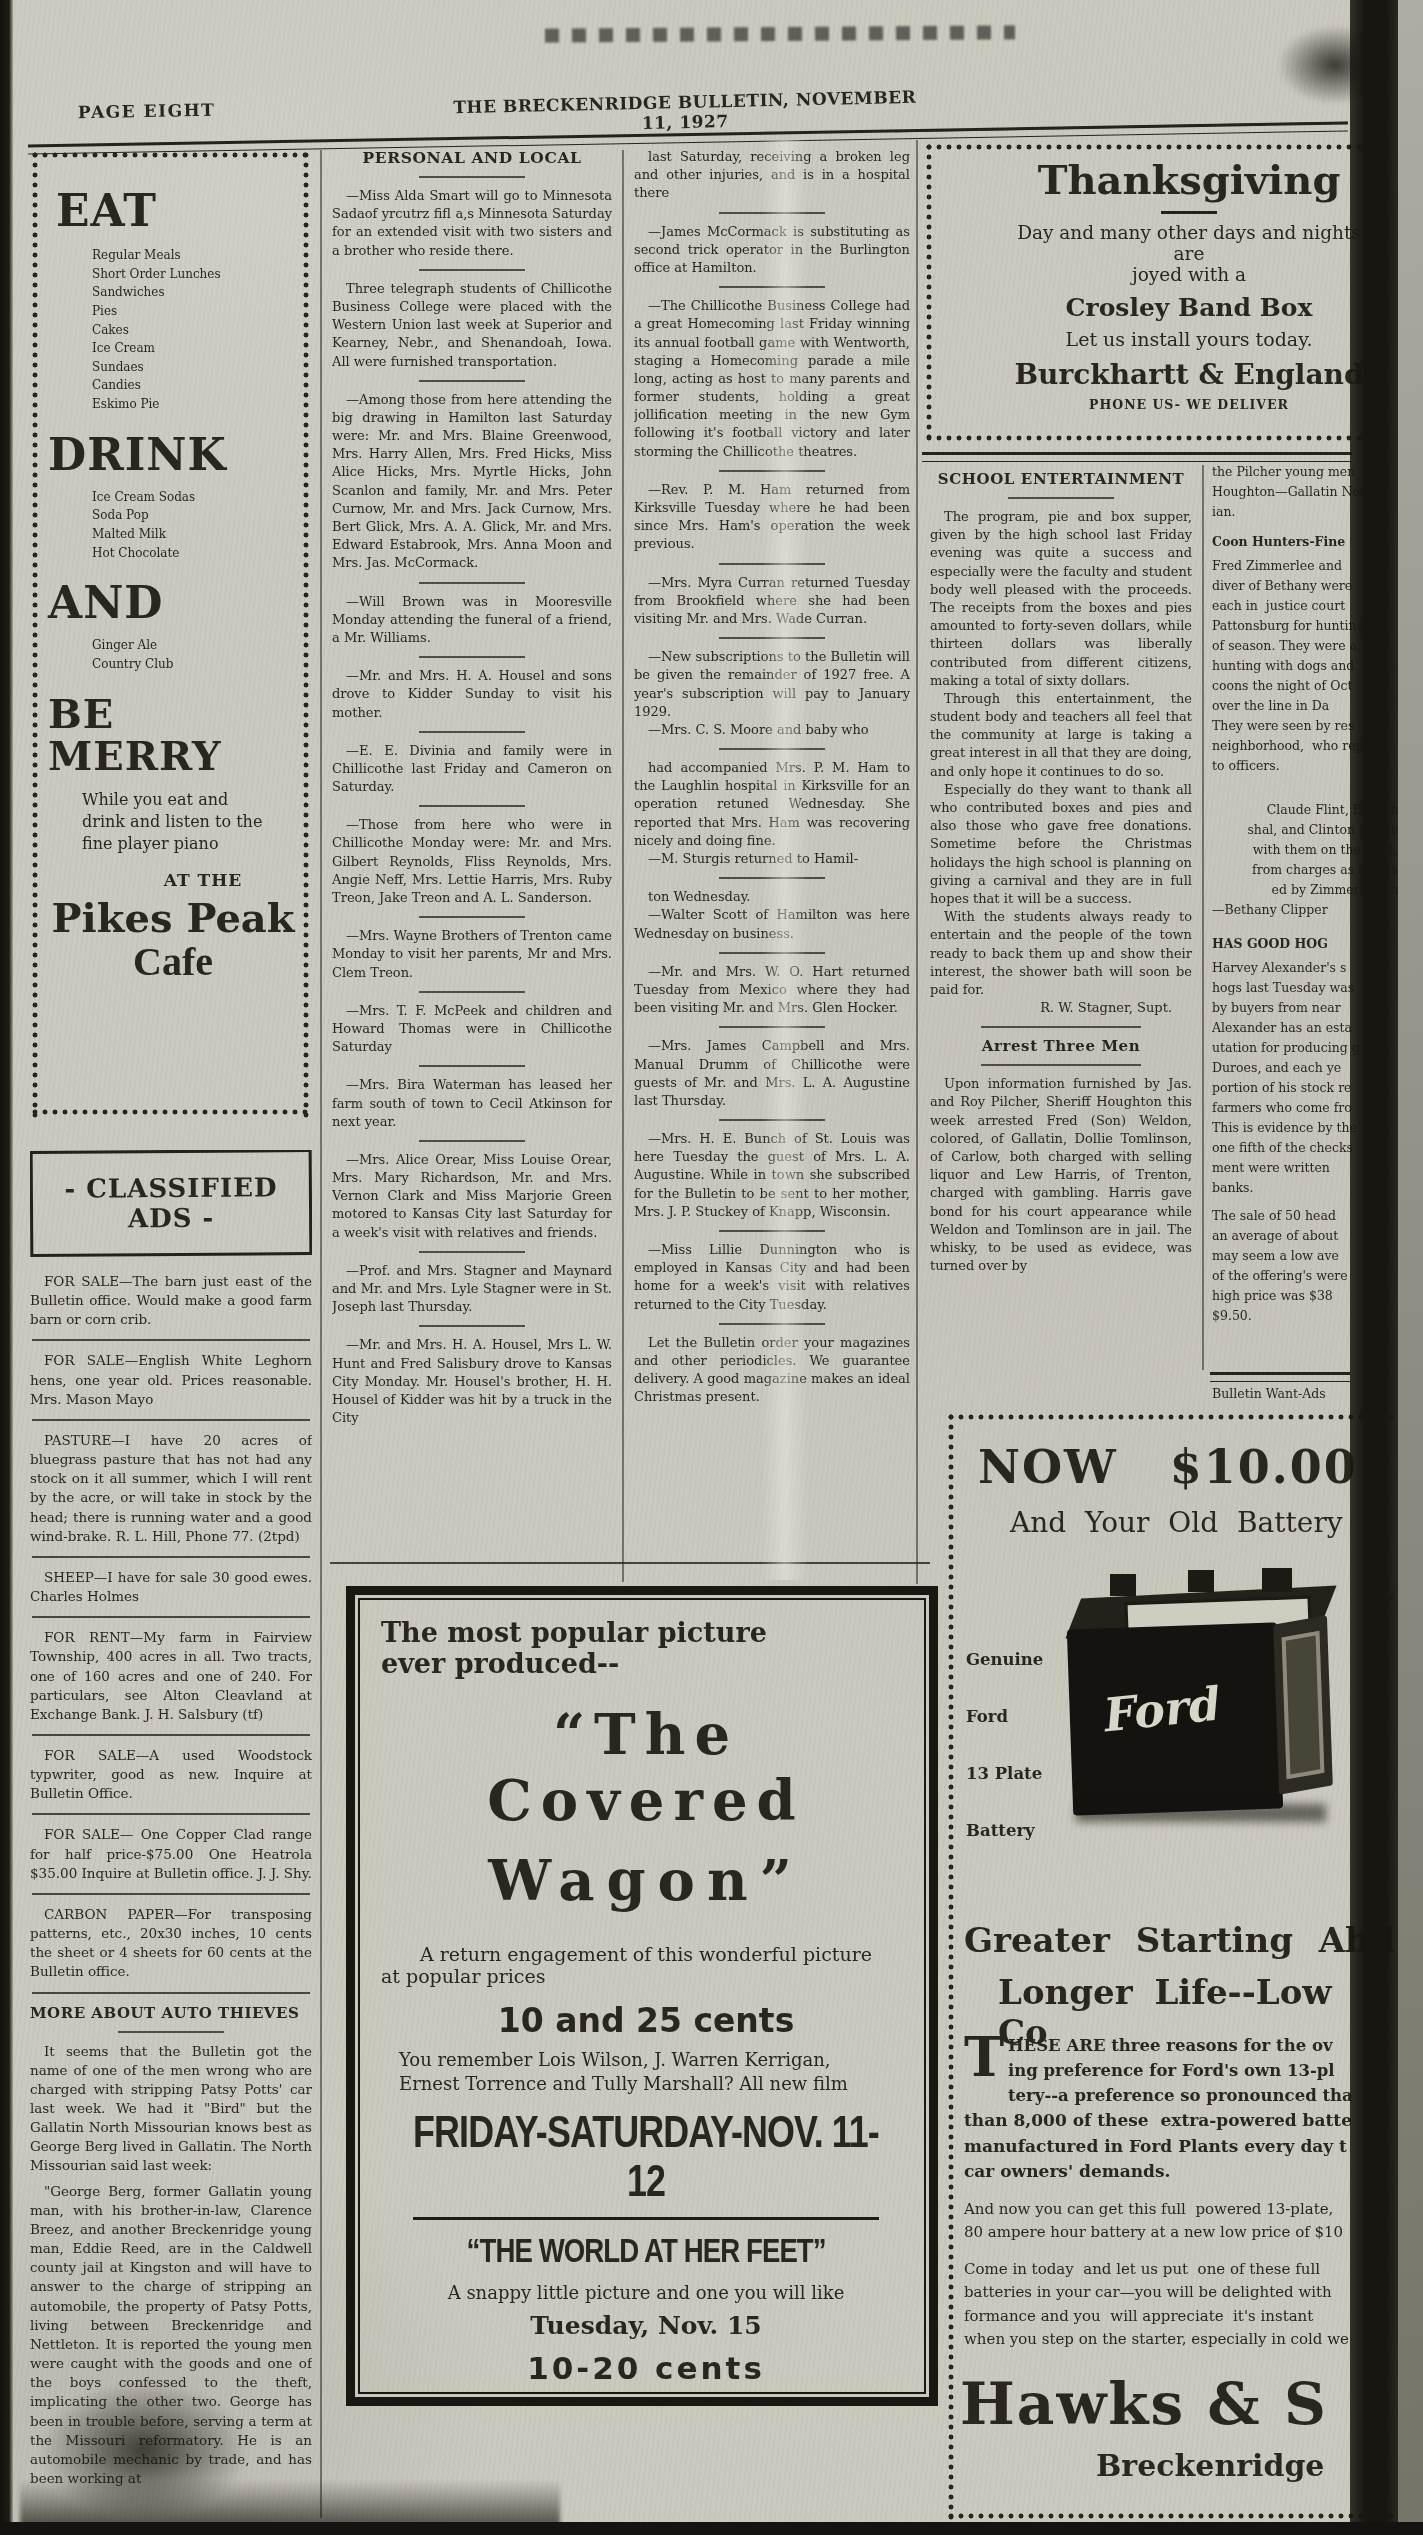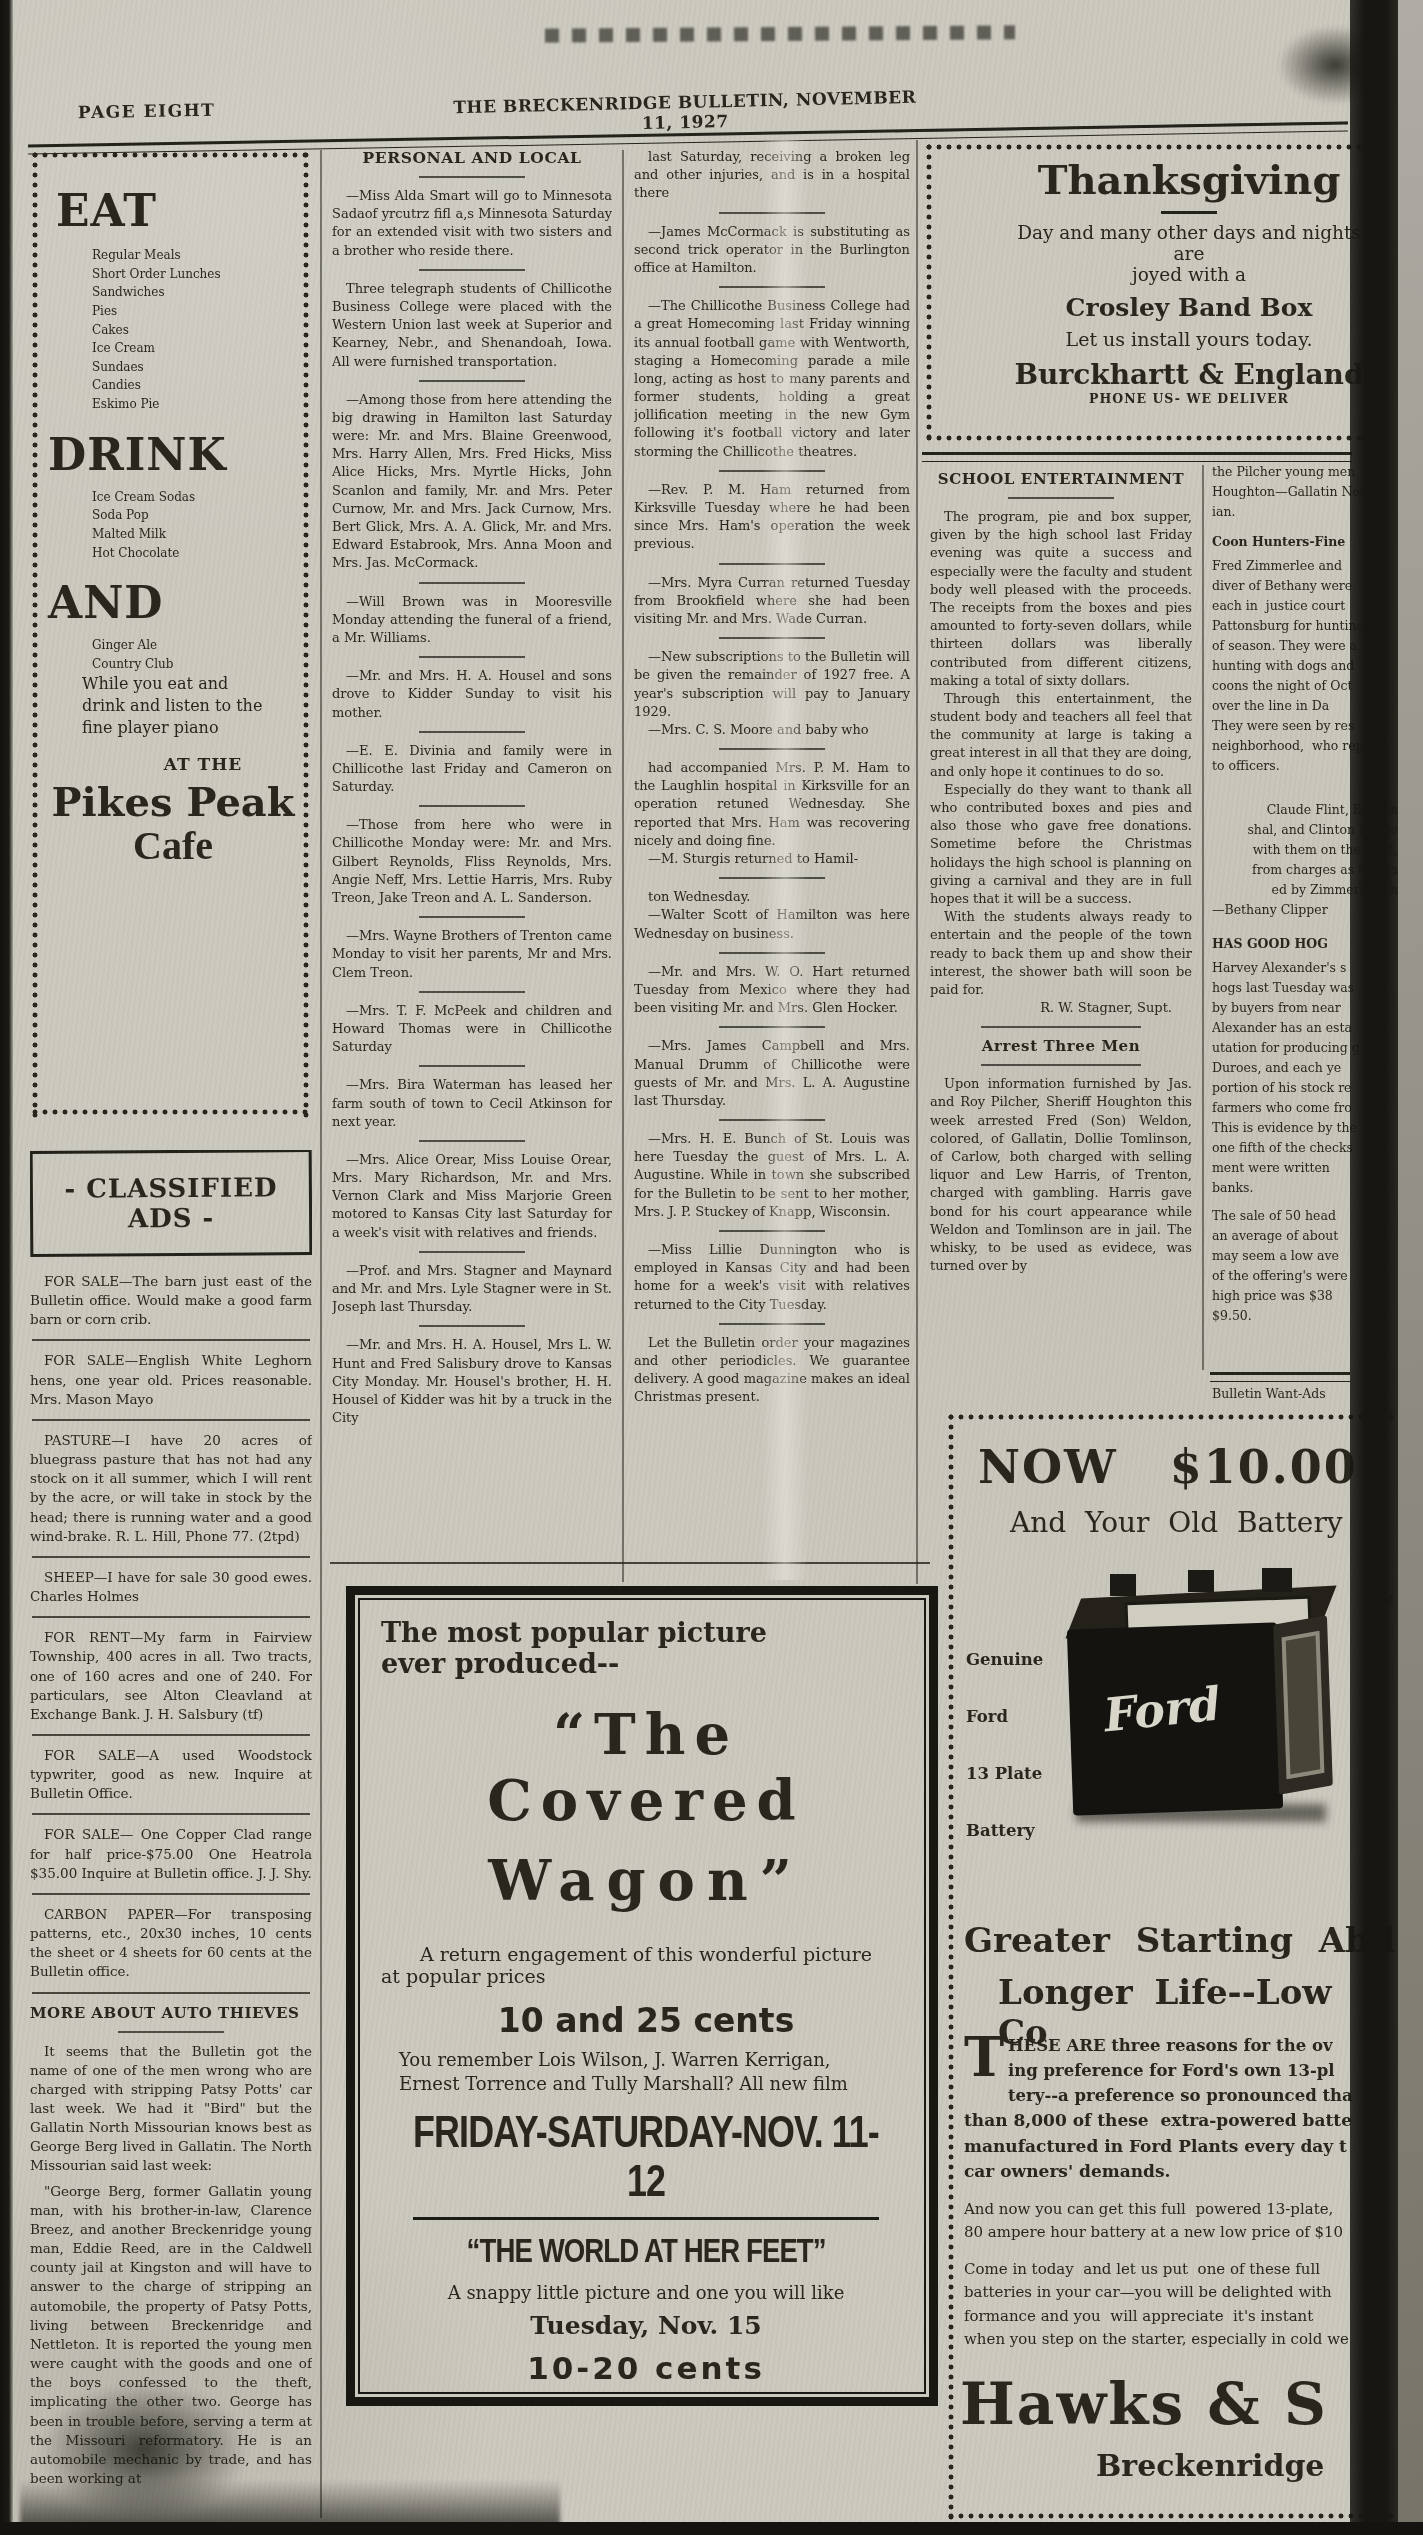--- a/index.html
+++ b/index.html
@@ -74,20 +74,21 @@
       <div class="cafe-item">Candies</div>
       <div class="cafe-item">Eskimo Pie</div>
       <div class="cafe-big" style="margin:18px 0 10px 0;">DRINK</div>
       <div class="cafe-item">Ice Cream Sodas</div>
       <div class="cafe-item">Soda Pop</div>
       <div class="cafe-item">Malted Milk</div>
       <div class="cafe-item">Hot Chocolate</div>
       <div class="cafe-big" style="margin:18px 0 10px 0;">AND</div>
       <div class="cafe-item">Ginger Ale</div>
       <div class="cafe-item">Country Club</div>
+      <div class="cafe-big" style="margin:20px 0 12px 0;font-size:40px;">BE MERRY</div>
       <div style="font-size:16px;line-height:1.35;margin-left:34px;width:190px;">While you eat and drink and listen to the fine player piano</div>
       <div style="font-size:17px;font-weight:bold;letter-spacing:1px;text-align:center;margin:16px 0 6px 60px;">AT THE</div>
       <div style="font-size:40px;font-weight:bold;text-align:center;line-height:1.1;">Pikes Peak</div>
       <div style="font-size:40px;font-weight:bold;text-align:center;line-height:1.1;font-family:Liberation Serif, serif;">Cafe</div>
     </div>
   </div>
 
   <div class="col" style="left:30px;top:1150px;width:282px;height:1380px;overflow:hidden;">
     <div class="cbox">- CLASSIFIED ADS -</div>
     <div style="height:16px;"></div>
@@ -179,21 +180,21 @@
     <div class="orn orn-h abs" style="left:0;bottom:0;width:100%;"></div>
     <div class="orn orn-v abs" style="left:0;top:0;height:100%;"></div>
     <div class="abs" style="left:24px;right:10px;top:14px;padding-left:56px;">
       <div style="font-size:40px;font-weight:bold;">Thanksgiving</div>
       <div style="width:56px;border-top:3px solid #23221b;margin:8px auto;"></div>
       <div style="font-size:18.5px;">Day and many other days and nights are</div>
       <div style="font-size:18.5px;">joyed with a</div>
       <div style="font-size:25px;font-weight:bold;margin-top:8px;">Crosley Band Box</div>
       <div style="font-size:19px;margin-top:6px;">Let us install yours today.</div>
       <div style="font-size:28px;font-weight:bold;margin-top:8px;">Burckhartt &amp; England</div>
-      <div style="font-size:12.5px;font-weight:bold;letter-spacing:1px;">PHONE US- WE DELIVER</div>
+      <div style="font-size:12.5px;font-weight:bold;letter-spacing:1px;margin-top:6px;">PHONE US- WE DELIVER</div>
     </div>
   </div>
   <div class="hrule2" style="left:922px;top:452px;width:430px;"></div>
 
   <div class="col" style="left:930px;top:470px;width:262px;height:944px;overflow:hidden;">
     <p class="colhead" style="font-size:15px;">SCHOOL ENTERTAINMENT</p>
     <div class="sep"></div>
     <p class="it">The program, pie and box supper, given by the high school last Friday evening was quite a success and especially were the faculty and student body well pleased with the proceeds. The receipts from the boxes and pies amounted to forty-seven dollars, while thirteen dollars was liberally contributed from different citizens, making a total of sixty dollars.</p>
     <p class="it">Through this entertainment, the student body and teachers all feel that the community at large is taking a great interest in all that they are doing, and only hope it continues to do so.</p>
     <p class="it">Especially do they want to thank all who contributed boxes and pies and also those who gave free donations. Sometime before the Christmas holidays the high school is planning on giving a carnival and they are in full hopes that it will be a success.</p>

